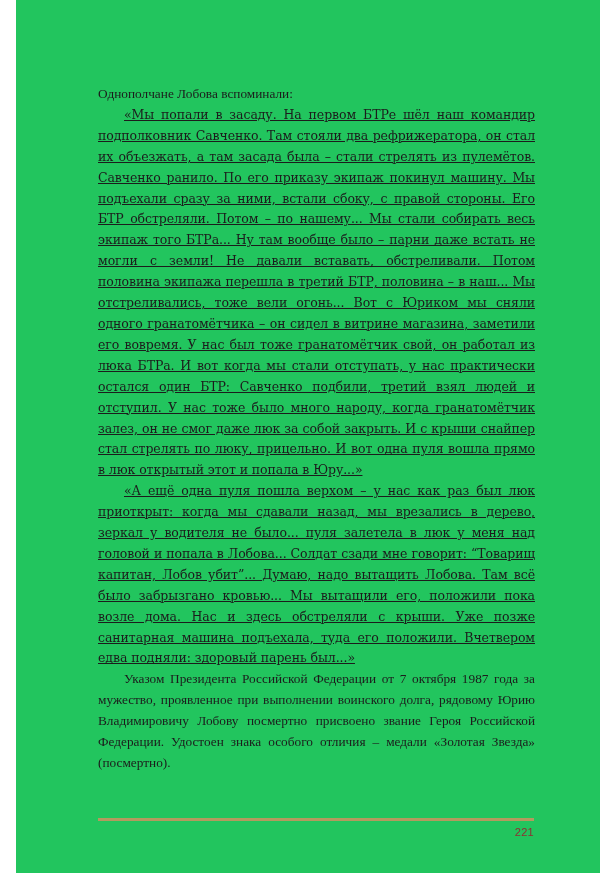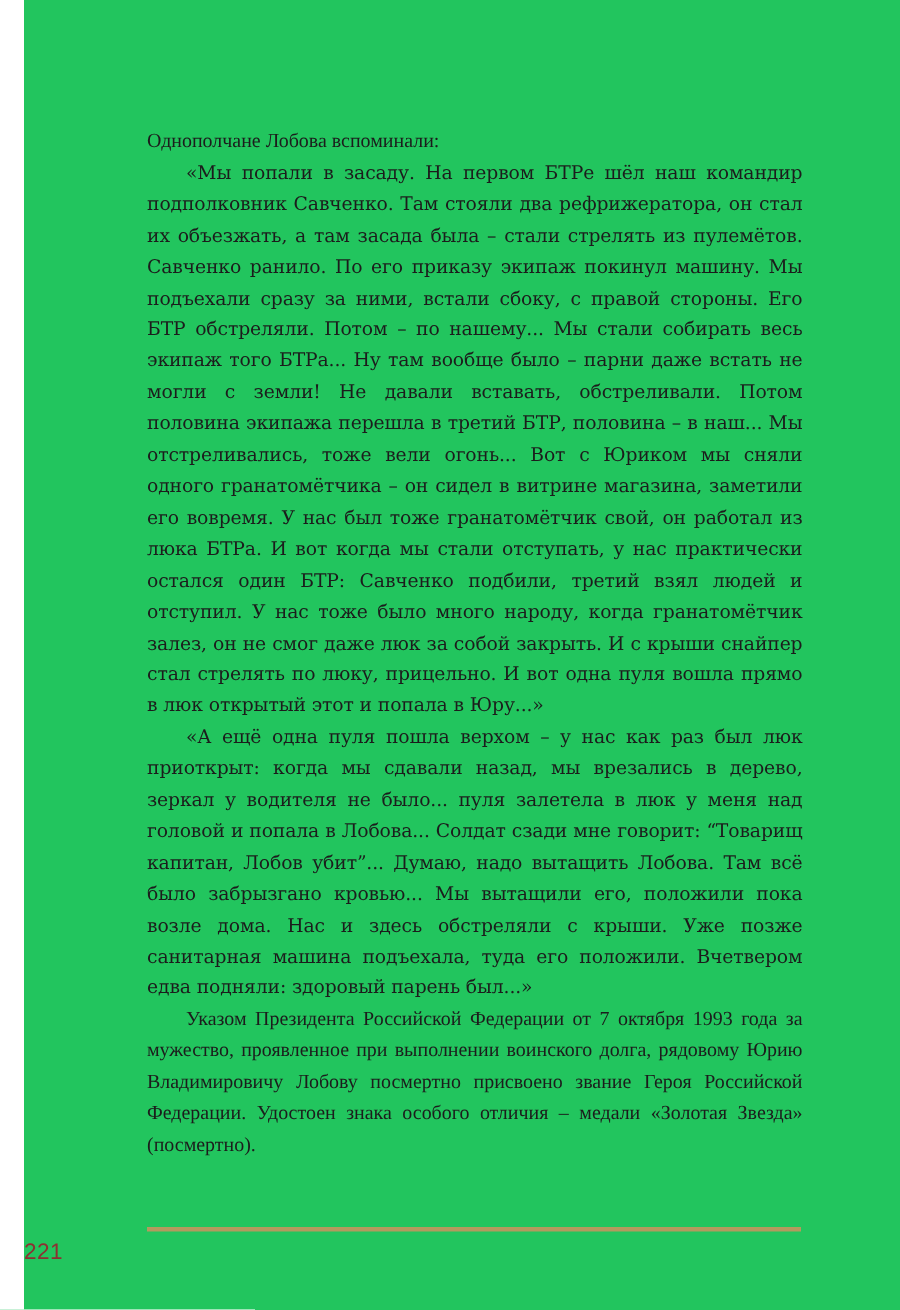--- a/index.html
+++ b/index.html
@@ -52,57 +52,58 @@
   p.narrative.no-indent {
     text-indent: 0;
   }
 
   
   p.quote {
     font-family: "DejaVu Serif", "Liberation Serif", serif;
     font-size: 12.5px;
     letter-spacing: -0.08px;
     text-indent: 26px;
+    text-decoration: underline;
   }
 
   .footer-rule {
     position: absolute;
     left: 82px;
     top: 818px;
     width: 436px;
     height: 2.5px;
     background: #b39a5e;
   }
 
   .page-number {
     position: absolute;
     left: 0;
     top: 826px;
     width: 518px;
-    text-align: left;
+    text-align: right;
     font-family: "Liberation Sans", "DejaVu Sans", sans-serif;
-    font-size: 15px;
+    font-size: 11px;
     color: #8e2f32;
     letter-spacing: 0.3px;
   }
 </style>
 </head>
 <body>
 
 <div class="page">
 
   <div class="text-block">
 
     <p class="narrative no-indent">Однополчане Лобова вспоминали:</p>
 
     <p class="quote">«Мы попали в засаду. На первом БТРе шёл наш командир подполковник Савченко. Там стояли два рефрижератора, он стал их объезжать, а там засада была – стали стрелять из пулемётов. Савченко ранило. По его приказу экипаж покинул машину. Мы подъехали сразу за ними, встали сбоку, с правой стороны. Его БТР обстреляли. Потом – по нашему... Мы стали собирать весь экипаж того БТРа... Ну там вообще было – парни даже встать не могли с земли! Не давали вставать, обстреливали. Потом половина экипажа перешла в третий БТР, половина – в наш... Мы отстреливались, тоже вели огонь... Вот с Юриком мы сняли одного гранатомётчика – он сидел в витрине магазина, заметили его вовремя. У нас был тоже гранатомётчик свой, он работал из люка БТРа. И вот когда мы стали отступать, у нас практически остался один БТР: Савченко подбили, третий взял людей и отступил. У нас тоже было много народу, когда гранатомётчик залез, он не смог даже люк за собой закрыть. И с крыши снайпер стал стрелять по люку, прицельно. И вот одна пуля вошла прямо в люк открытый этот и попала в Юру...»</p>
 
     <p class="quote">«А ещё одна пуля пошла верхом – у нас как раз был люк приоткрыт: когда мы сдавали назад, мы врезались в дерево, зеркал у водителя не было... пуля залетела в люк у меня над головой и попала в Лобова... Солдат сзади мне говорит: “Товарищ капитан, Лобов убит”... Думаю, надо вытащить Лобова. Там всё было забрызгано кровью... Мы вытащили его, положили пока возле дома. Нас и здесь обстреляли с крыши. Уже позже санитарная машина подъехала, туда его положили. Вчетвером едва подняли: здоровый парень был...»</p>
 
-    <p class="narrative">Указом Президента Российской Федерации от 7 октября 1993 года за мужество, проявленное при выполнении воинского долга, рядовому Юрию Владимировичу Лобову посмертно присвоено звание Героя Российской Федерации. Удостоен знака особого отличия – медали «Золотая Звезда» (посмертно).</p>
+    <p class="narrative">Указом Президента Российской Федерации от 7 октября 1987 года за мужество, проявленное при выполнении воинского долга, рядовому Юрию Владимировичу Лобову посмертно присвоено звание Героя Российской Федерации. Удостоен знака особого отличия – медали «Золотая Звезда» (посмертно).</p>
 
 
 
 
   </div>
 
   <div class="footer-rule"></div>
 
   <div class="page-number">221</div>
 

